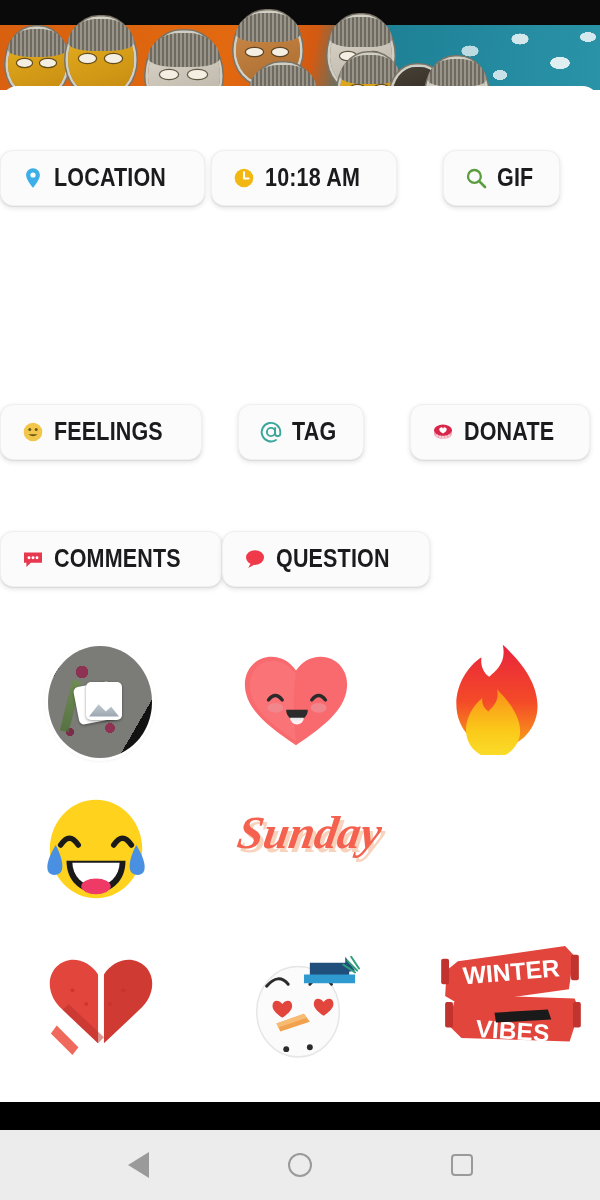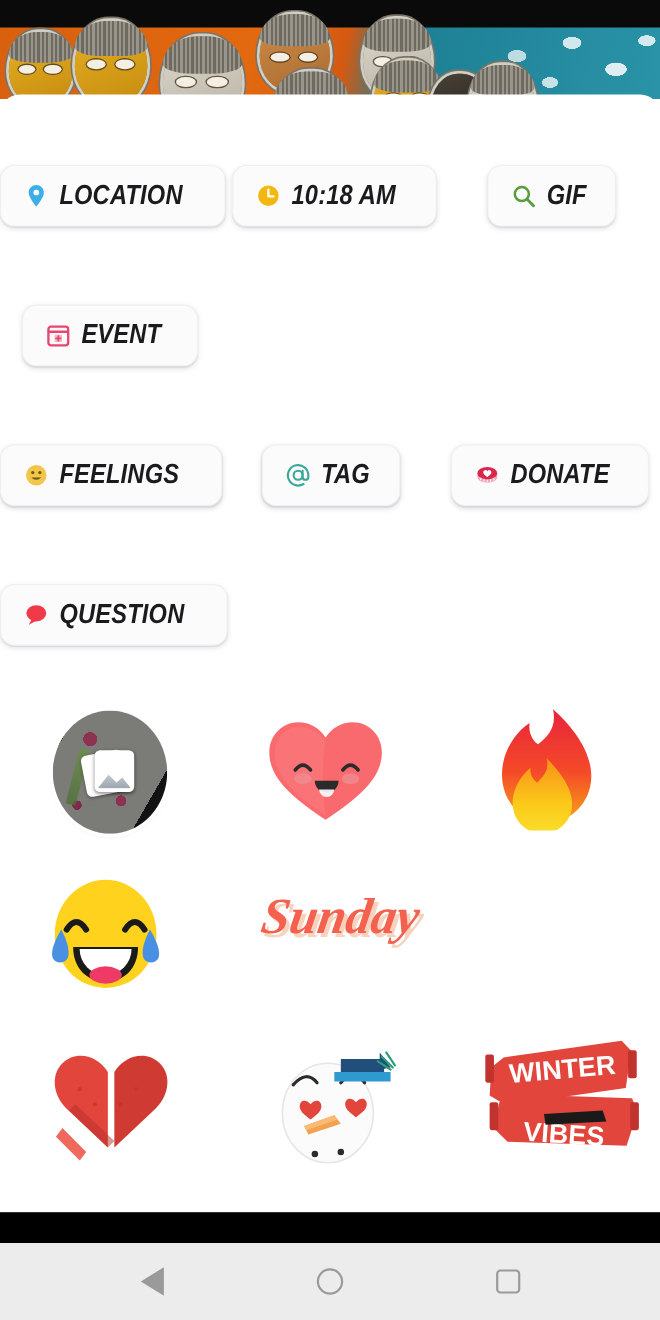--- a/index.html
+++ b/index.html
@@ -47,21 +47,21 @@
     background: #ffffff; border-radius: 18px 18px 0 0;
   }
 
   
   .options { padding: 28px 0 0 0; }
   .opt-row {
     display: grid; grid-template-columns: 1fr 1fr 1fr;
     align-items: center; justify-items: center;
     height: 127px;
   }
-  .opt-cell { position: relative; display: flex; align-items: center; justify-content: center; font-style: italic; }
+  .opt-cell { position: relative; display: flex; align-items: center; justify-content: center; }
   .chip {
     display: inline-flex; align-items: center; gap: 9px;
     height: 56px; padding: 0 20px;
     background: #fbfbfc;
     border: 1px solid #f0f0f2;
     border-radius: 13px;
     box-shadow: 0 2px 5px rgba(30,30,40,.13), 0 1px 1px rgba(30,30,40,.07);
     white-space: nowrap;
   }
   .chip-label {
@@ -207,31 +207,20 @@
             <svg class="ico" viewBox="0 0 24 24">
               <circle cx="10.4" cy="10.4" r="6.4" fill="none" stroke="#5a9c3e" stroke-width="2.3"></circle>
               <path d="M15.2 15.2L21 21" stroke="#5a9c3e" stroke-width="2.6" stroke-linecap="round"></path>
             </svg>
             <span class="chip-label">GIF</span>
           </div>
         </div>
       </div>
 
       <div class="opt-row">
-        <div class="opt-cell">
-          <div class="chip">
-            <svg class="ico" viewBox="0 0 24 24">
-              <rect x="3" y="4" width="18" height="17" rx="2.4" fill="none" stroke="#e8466f" stroke-width="2.1"></rect>
-              <path d="M3 8.6h18" stroke="#e8466f" stroke-width="2.1"></path>
-              <rect x="8.6" y="11.4" width="6.8" height="6.4" rx="1" fill="#f6b3c6"></rect>
-              <path d="M12 12.6v4M10 14.6h4" stroke="#e8466f" stroke-width="1.7" stroke-linecap="round"></path>
-            </svg>
-            <span class="chip-label">EVENT</span>
-          </div>
-        </div>
       </div>
 
       <div class="opt-row">
         <div class="opt-cell">
           <div class="chip">
             <svg class="ico" viewBox="0 0 24 24">
               <circle cx="12" cy="12" r="9.3" fill="#f2c64a"></circle>
               <circle cx="8.8" cy="9.6" r="1.5" fill="#6b5a12"></circle>
               <circle cx="15.2" cy="9.6" r="1.5" fill="#6b5a12"></circle>
               <path d="M7.4 14.2q4.6 4 9.2 0z" fill="#6b5a12"></path>
@@ -257,20 +246,31 @@
               <g stroke="#ffffff" stroke-width="1" opacity=".85">
                 <path d="M6 14.4v2.2M9 15.6v2.3M12 16v2.4M15 15.6v2.3M18 14.4v2.2"></path>
               </g>
             </svg>
             <span class="chip-label">DONATE</span>
           </div>
         </div>
       </div>
 
       <div class="opt-row">
+        <div class="opt-cell">
+          <div class="chip">
+            <svg class="ico" viewBox="0 0 24 24">
+              <path d="M3 5.6h18v10.2H9.8L5.4 20v-4.2H3z" fill="#e8384f" rx="2"></path>
+              <circle cx="8" cy="10.7" r="1.45" fill="#fff"></circle>
+              <circle cx="12" cy="10.7" r="1.45" fill="#fff"></circle>
+              <circle cx="16" cy="10.7" r="1.45" fill="#fff"></circle>
+            </svg>
+            <span class="chip-label">COMMENTS</span>
+          </div>
+        </div>
         <div class="opt-cell">
           <div class="chip">
             <svg class="ico" viewBox="0 0 24 24">
               <ellipse cx="12" cy="10.6" rx="9" ry="7.4" fill="#f03a4a"></ellipse>
               <path d="M7.8 16.2L5.2 21l6.4-3.4z" fill="#f03a4a"></path>
             </svg>
             <span class="chip-label">QUESTION</span>
           </div>
         </div>
       </div>

